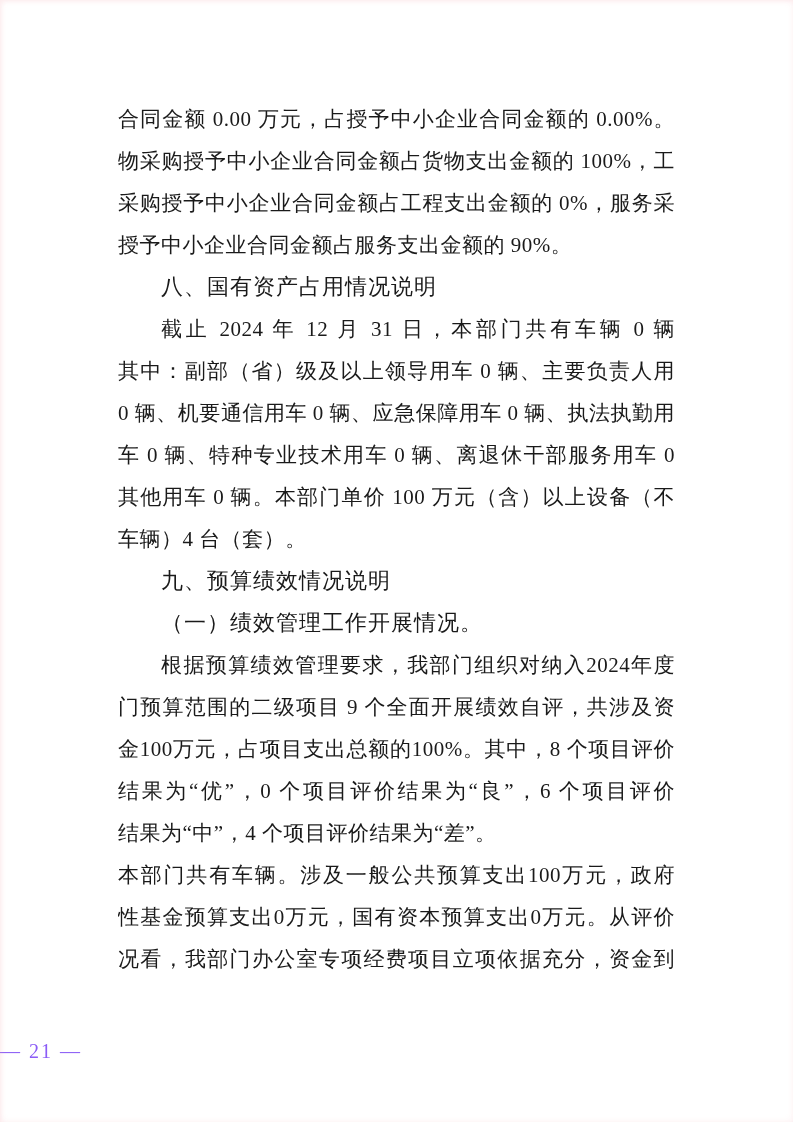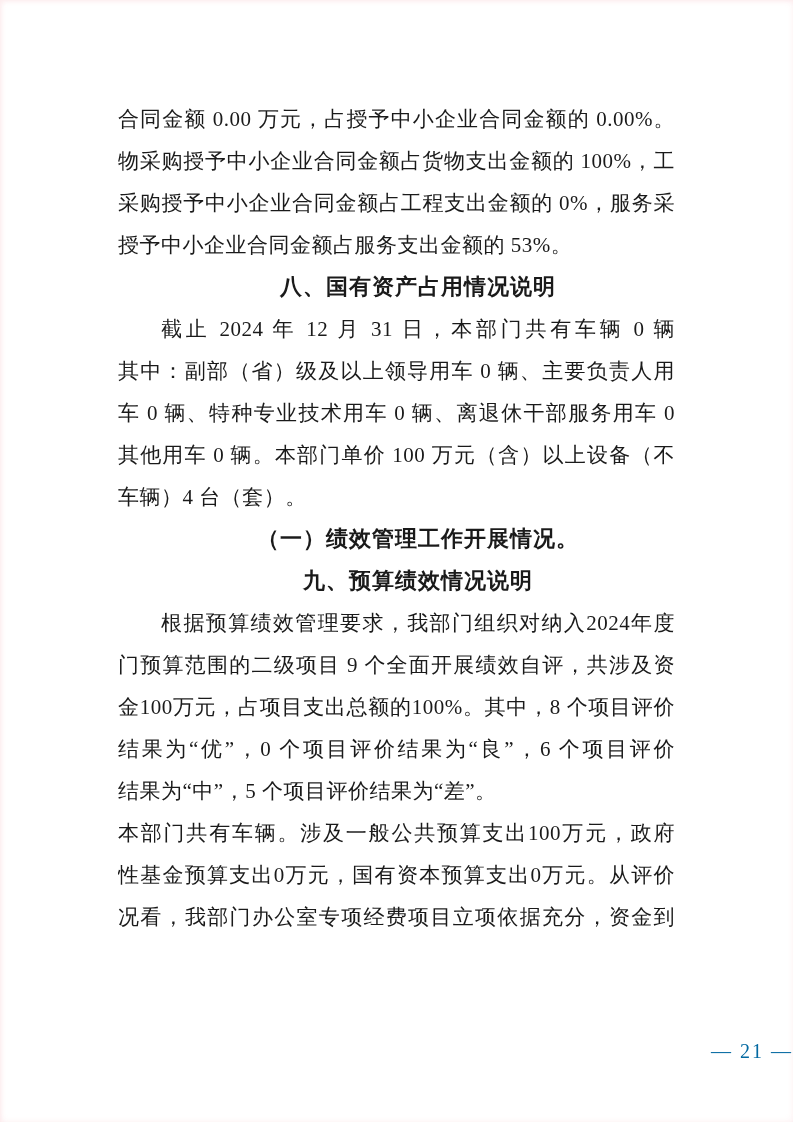--- a/index.html
+++ b/index.html
@@ -42,58 +42,58 @@
   }
   .line.j {
     text-align: justify;
     text-align-last: justify;
   }
   .line.indent {
     text-indent: 43px;
   }
   .line.h {
     font-family: "Liberation Sans", "DejaVu Sans", sans-serif;
-    font-weight: 700;
+    font-weight: 400;
     font-size: 22px;
     letter-spacing: 1px;
-    text-align: center;
   }
   .page-number {
     position: absolute;
     left: 0;
     right: 0;
     top: 1036px;
     height: 30px;
     line-height: 30px;
-    text-align: right;
+    text-align: left;
     font-size: 20px;
     letter-spacing: 2px;
-    color: #0369a1;
+    color: #8b5cf6;
   }
 </style>
 </head>
 <body>
 
 <div class="page">
   <div class="text-block" id="text-block">
       <div class="line j">合同金额 0.00 万元，占授予中小企业合同金额的 0.00%。货</div>
       <div class="line j">物采购授予中小企业合同金额占货物支出金额的 100%，工程</div>
       <div class="line j">采购授予中小企业合同金额占工程支出金额的 0%，服务采购</div>
-      <div class="line">授予中小企业合同金额占服务支出金额的 53%。</div>
+      <div class="line">授予中小企业合同金额占服务支出金额的 90%。</div>
       <div class="line h indent">八、国有资产占用情况说明</div>
       <div class="line indent j">截止 2024 年 12 月 31 日，本部门共有车辆 0 辆（台），</div>
       <div class="line j">其中：副部（省）级及以上领导用车 0 辆、主要负责人用车</div>
+      <div class="line j">0 辆、机要通信用车 0 辆、应急保障用车 0 辆、执法执勤用</div>
       <div class="line j">车 0 辆、特种专业技术用车 0 辆、离退休干部服务用车 0 辆、</div>
       <div class="line j">其他用车 0 辆。本部门单价 100 万元（含）以上设备（不含</div>
       <div class="line">车辆）4 台（套）。</div>
+      <div class="line h indent">九、预算绩效情况说明</div>
       <div class="line h indent">（一）绩效管理工作开展情况。</div>
-      <div class="line h indent">九、预算绩效情况说明</div>
       <div class="line indent j">根据预算绩效管理要求，我部门组织对纳入2024年度部</div>
       <div class="line j">门预算范围的二级项目 9 个全面开展绩效自评，共涉及资</div>
       <div class="line j">金100万元，占项目支出总额的100%。其中，8 个项目评价</div>
       <div class="line j">结果为“优”，0 个项目评价结果为“良”，6 个项目评价</div>
-      <div class="line">结果为“中”，5 个项目评价结果为“差”。</div>
+      <div class="line">结果为“中”，4 个项目评价结果为“差”。</div>
       <div class="line j">本部门共有车辆。涉及一般公共预算支出100万元，政府</div>
       <div class="line j">性基金预算支出0万元，国有资本预算支出0万元。从评价情</div>
       <div class="line j">况看，我部门办公室专项经费项目立项依据充分，资金到位</div>
     </div>
   <div class="page-number">— 21 —</div>
 </div>
 
 </body></html>

